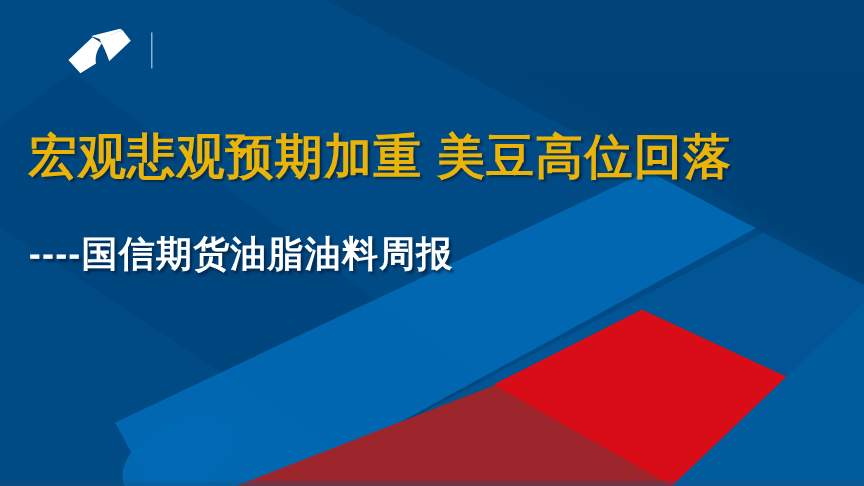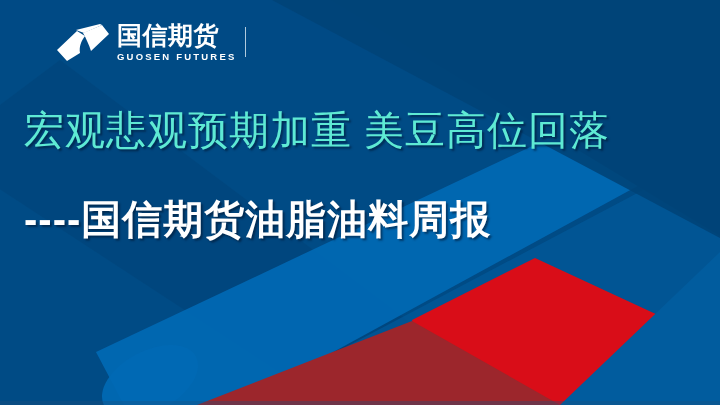--- a/index.html
+++ b/index.html
@@ -77,33 +77,33 @@
     white-space: nowrap;
     align-self: center;
     margin-top: 2px;
   }
 
   
   .title-main {
     position: absolute;
     left: 24px;
     top: 103px;
-    color: #5eead4;
+    color: #eab308;
     font-size: 40px;
-    font-weight: normal;
+    font-weight: bold;
     letter-spacing: 1px;
     white-space: nowrap;
     text-shadow: 2px 2px 2px rgba(0,20,45,0.55);
   }
   .title-sub {
     position: absolute;
     left: 24px;
     top: 192px;
     color: #ffffff;
-    font-size: 40px;
+    font-size: 30px;
     font-weight: bold;
     letter-spacing: 1px;
     white-space: nowrap;
     text-shadow: 2px 2px 2px rgba(0,20,45,0.55);
   }
   .date-line {
     position: absolute;
     left: 403px;
     top: 277px;
     color: #ffffff;
@@ -172,24 +172,20 @@
 
   <div class="logo-block">
     <svg class="logo-mark" viewBox="0 0 56 44">
 
       <path d="M2 30 L22 11 L30 16 C26 21 24 27 25 33 L12 41 Z" fill="#ffffff"></path>
 
       <path d="M28 13 L47 5 L54 14 L36 31 C34 25 31 18 28 13 Z" fill="#ffffff"></path>
 
       <path d="M21 10 L45 4 L47 5 L29 13 Z" fill="#ffffff"></path>
     </svg>
-    <div class="logo-words">
-      <div class="logo-cn">国信期货</div>
-      <div class="logo-en">GUOSEN FUTURES</div>
-    </div>
     <div class="logo-divider"></div>
   </div>
 
   <div class="title-main">宏观悲观预期加重  美豆高位回落</div>
 
   <div class="title-sub">----国信期货油脂油料周报</div>
 
 
 </div>
 

